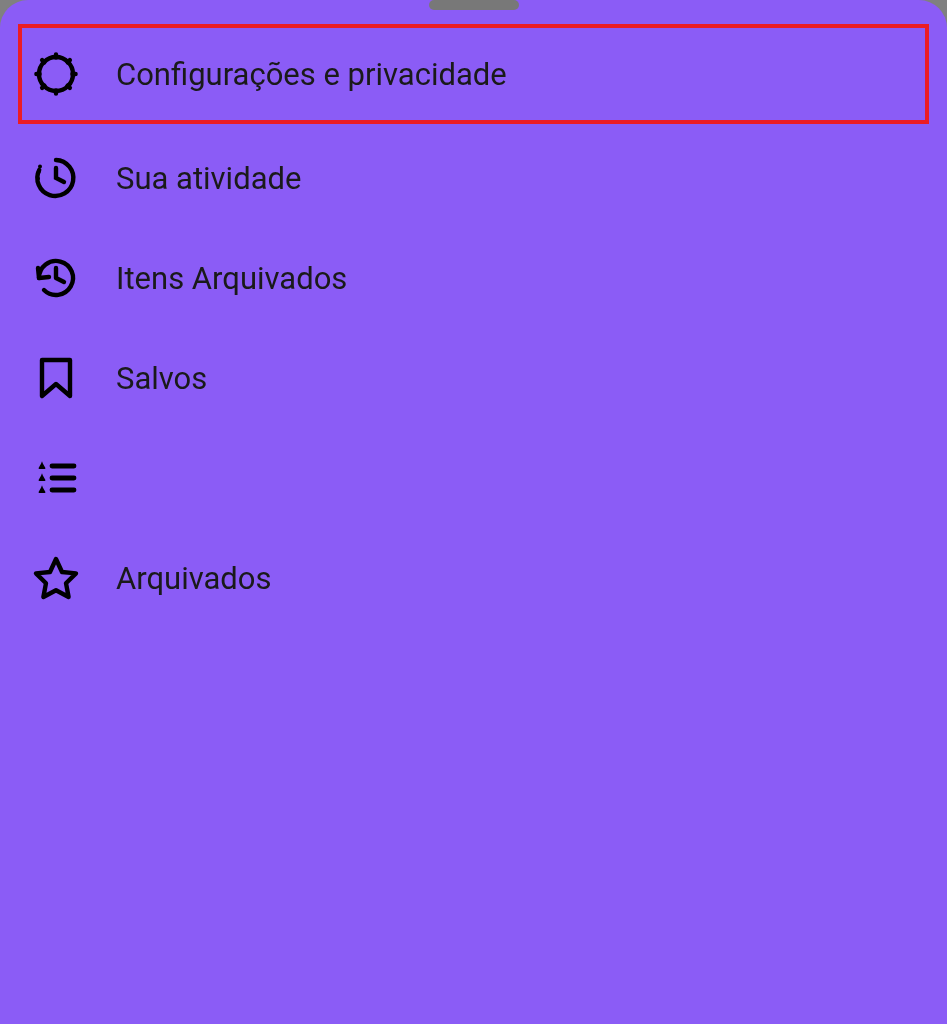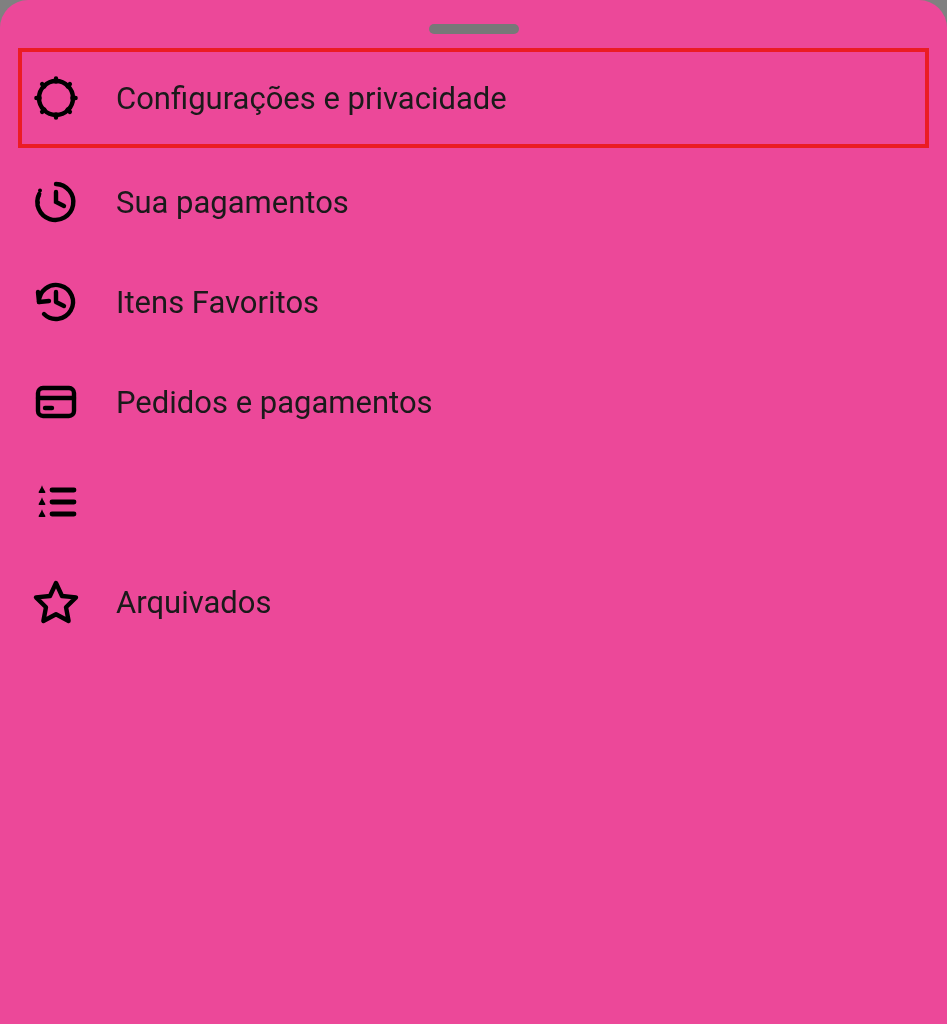--- a/index.html
+++ b/index.html
@@ -8,25 +8,24 @@
       box-sizing: border-box;
     }
     body {
       font-family: -apple-system, BlinkMacSystemFont, 'Segoe UI', Roboto, Helvetica, Arial, sans-serif;
       background: #808080;
       width: 947px;
       height: 1024px;
       overflow: hidden;
     }
     .sheet {
-      background: #ec4899;
+      background: #8b5cf6;
       border-radius: 28px 28px 0 0;
       width: 100%;
       height: 100%;
-      padding-top: 24px;
       position: relative;
     }
     .drag-handle {
       width: 90px;
       height: 10px;
       background: #787878;
       border-radius: 5px;
       margin: 0 auto 20px auto;
     }
     .menu-list {
@@ -84,46 +83,44 @@
     <li class="menu-item">
       <span class="icon-wrap">
         <svg viewBox="0 0 24 24" fill="none" stroke="#000" stroke-width="2.2" stroke-linecap="round">
           <path d="M12 3 A9 9 0 1 1 3.6 8"></path>
           <circle cx="4.0" cy="6.2" r="1" fill="#000" stroke="none"></circle>
           <circle cx="3.2" cy="9.2" r="1" fill="#000" stroke="none"></circle>
           <circle cx="3.0" cy="12.2" r="1" fill="#000" stroke="none"></circle>
           <polyline points="12 7 12 12 16 14"></polyline>
         </svg>
       </span>
-      <span class="menu-label">Sua pagamentos</span>
+      <span class="menu-label">Sua atividade</span>
     </li>
 
     <li class="menu-item">
       <span class="icon-wrap">
         <svg viewBox="0 0 24 24" fill="none" stroke="#000" stroke-width="2.2" stroke-linecap="round" stroke-linejoin="round">
           <path d="M3.5 12 A8.5 8.5 0 1 1 6 18"></path>
           <polyline points="3 7 3.5 12 8.5 11.5"></polyline>
           <polyline points="12 7 12 12 16 14"></polyline>
         </svg>
       </span>
-      <span class="menu-label">Itens Favoritos</span>
+      <span class="menu-label">Itens Arquivados</span>
     </li>
-
 
 
     <li class="menu-item">
       <span class="icon-wrap">
-        <svg viewBox="0 0 24 24" fill="none" stroke="#000" stroke-width="2.2" stroke-linecap="round">
-          <rect x="3" y="5" width="18" height="14" rx="2.5"></rect>
-          <line x1="3" y1="10" x2="21" y2="10"></line>
-          <line x1="6.5" y1="15" x2="10" y2="15"></line>
+        <svg viewBox="0 0 24 24" fill="none" stroke="#000" stroke-width="2.2" stroke-linejoin="round">
+          <path d="M19 21 L12 15 L5 21 L5 3 L19 3 Z"></path>
         </svg>
       </span>
-      <span class="menu-label">Pedidos e pagamentos</span>
+      <span class="menu-label">Salvos</span>
     </li>
+
 
     <li class="menu-item">
       <span class="icon-wrap">
         <svg viewBox="0 0 24 24" fill="none" stroke="#000" stroke-width="2.4" stroke-linecap="round">
           <path d="M5 5 L4 6.8 L6 6.8 Z M5 5 L5.8 7 L4.2 7 Z" fill="#000" stroke="#000" stroke-width="1"></path>
           <line x1="10" y1="6" x2="21" y2="6"></line>
           <path d="M5 11 L4 12.8 L6 12.8 Z M5 11 L5.8 13 L4.2 13 Z" fill="#000" stroke="#000" stroke-width="1"></path>
           <line x1="10" y1="12" x2="21" y2="12"></line>
           <path d="M5 17 L4 18.8 L6 18.8 Z M5 17 L5.8 19 L4.2 19 Z" fill="#000" stroke="#000" stroke-width="1"></path>
           <line x1="10" y1="18" x2="21" y2="18"></line>

